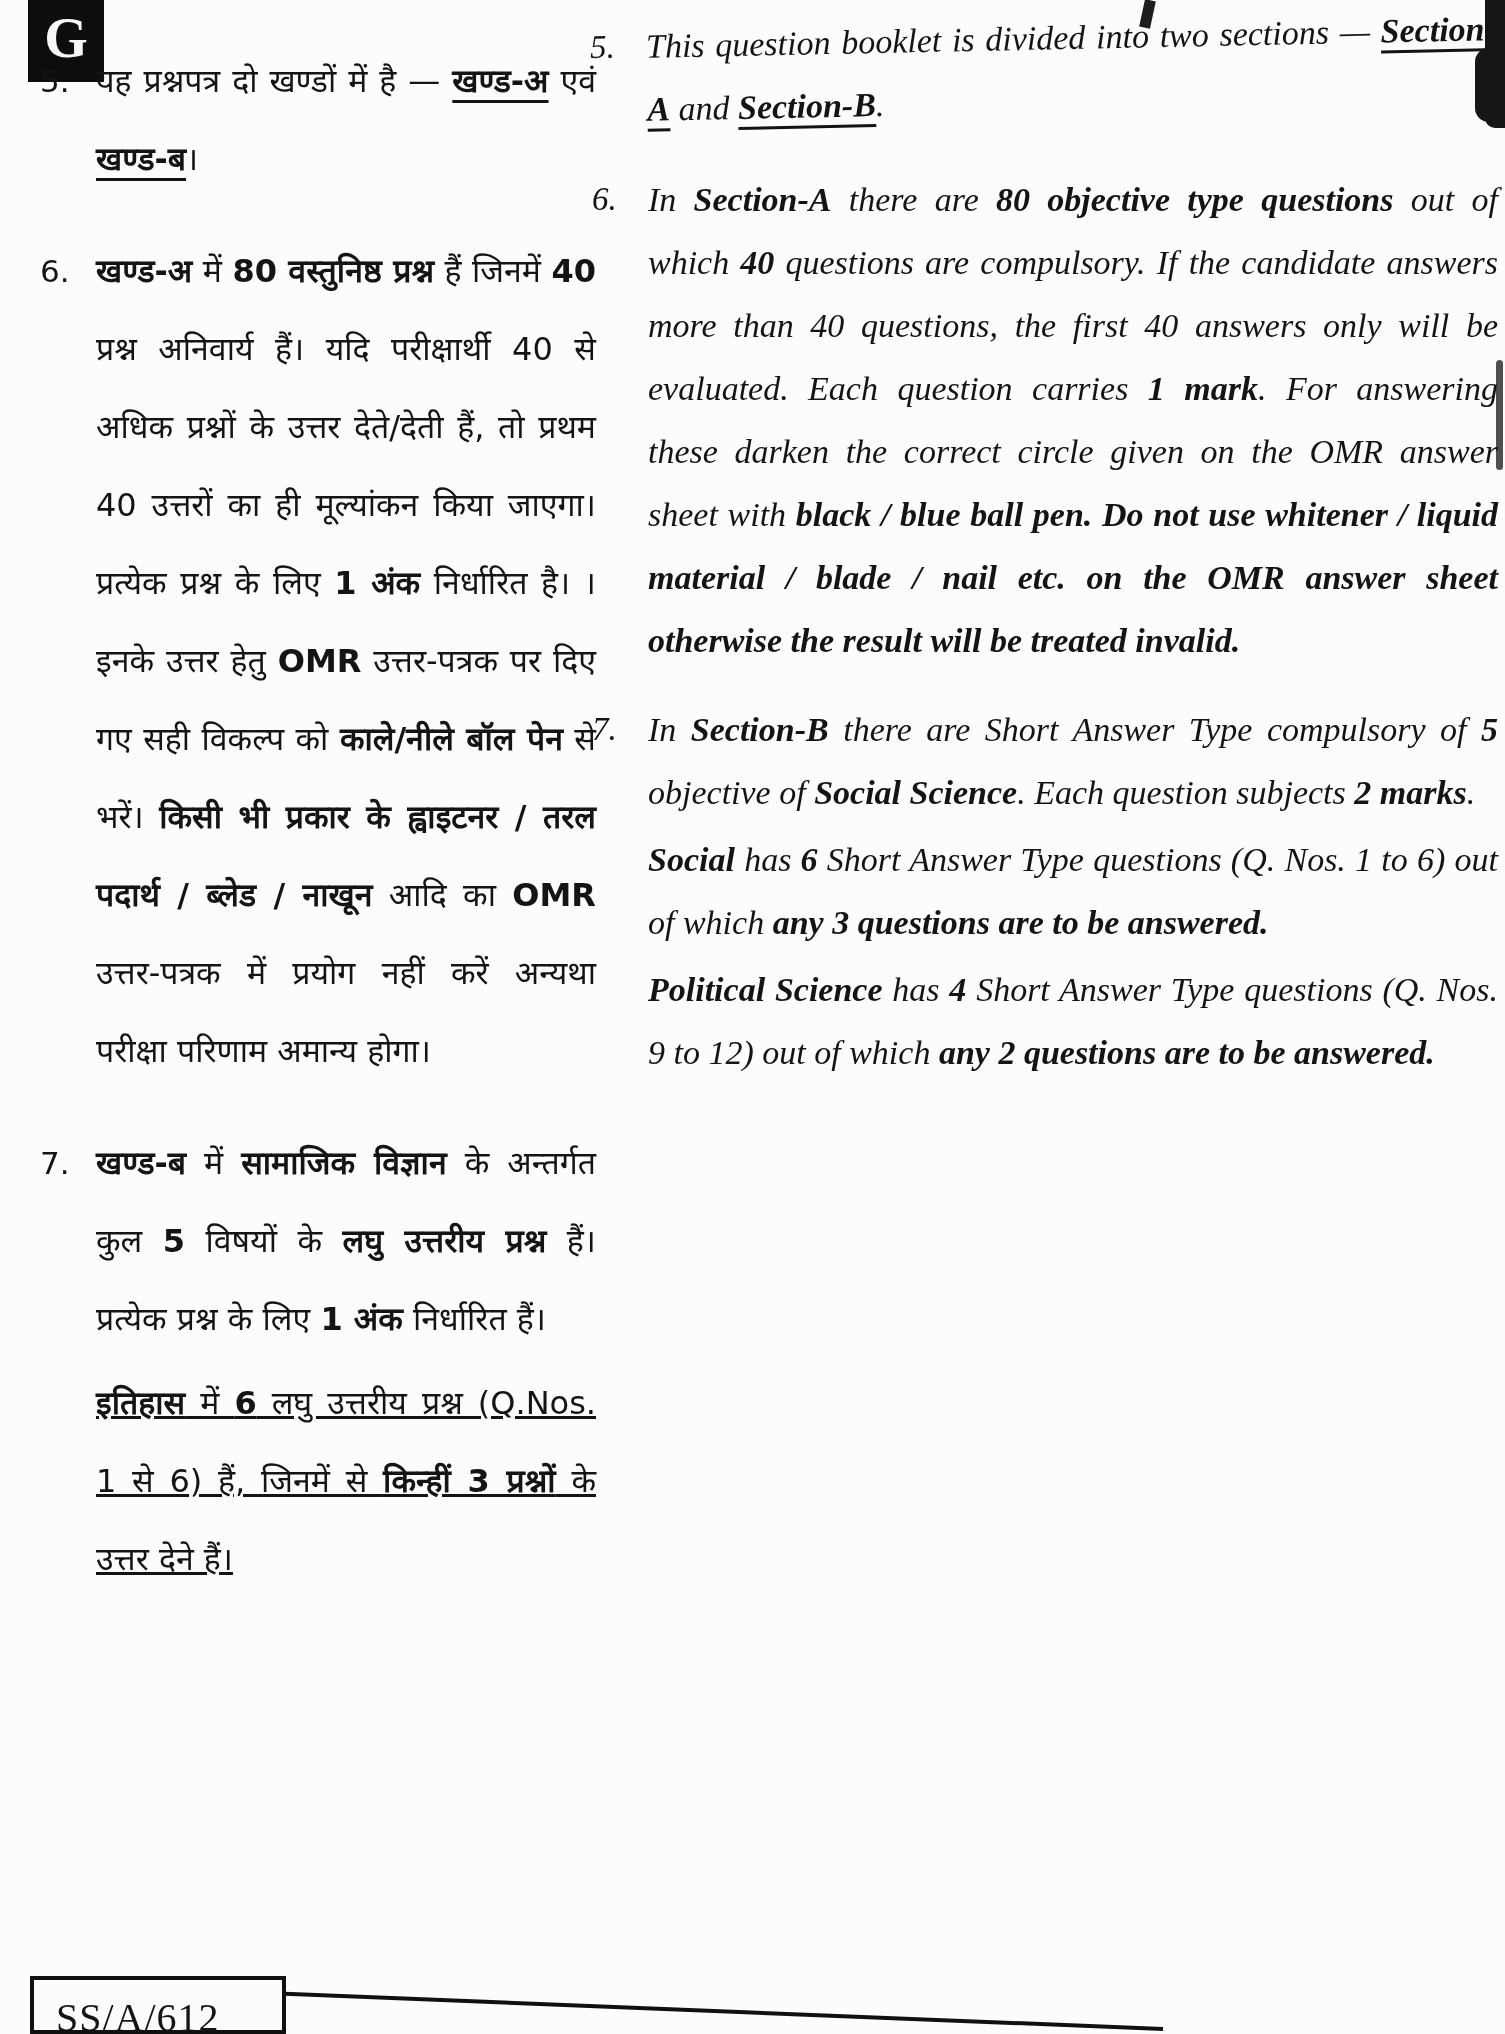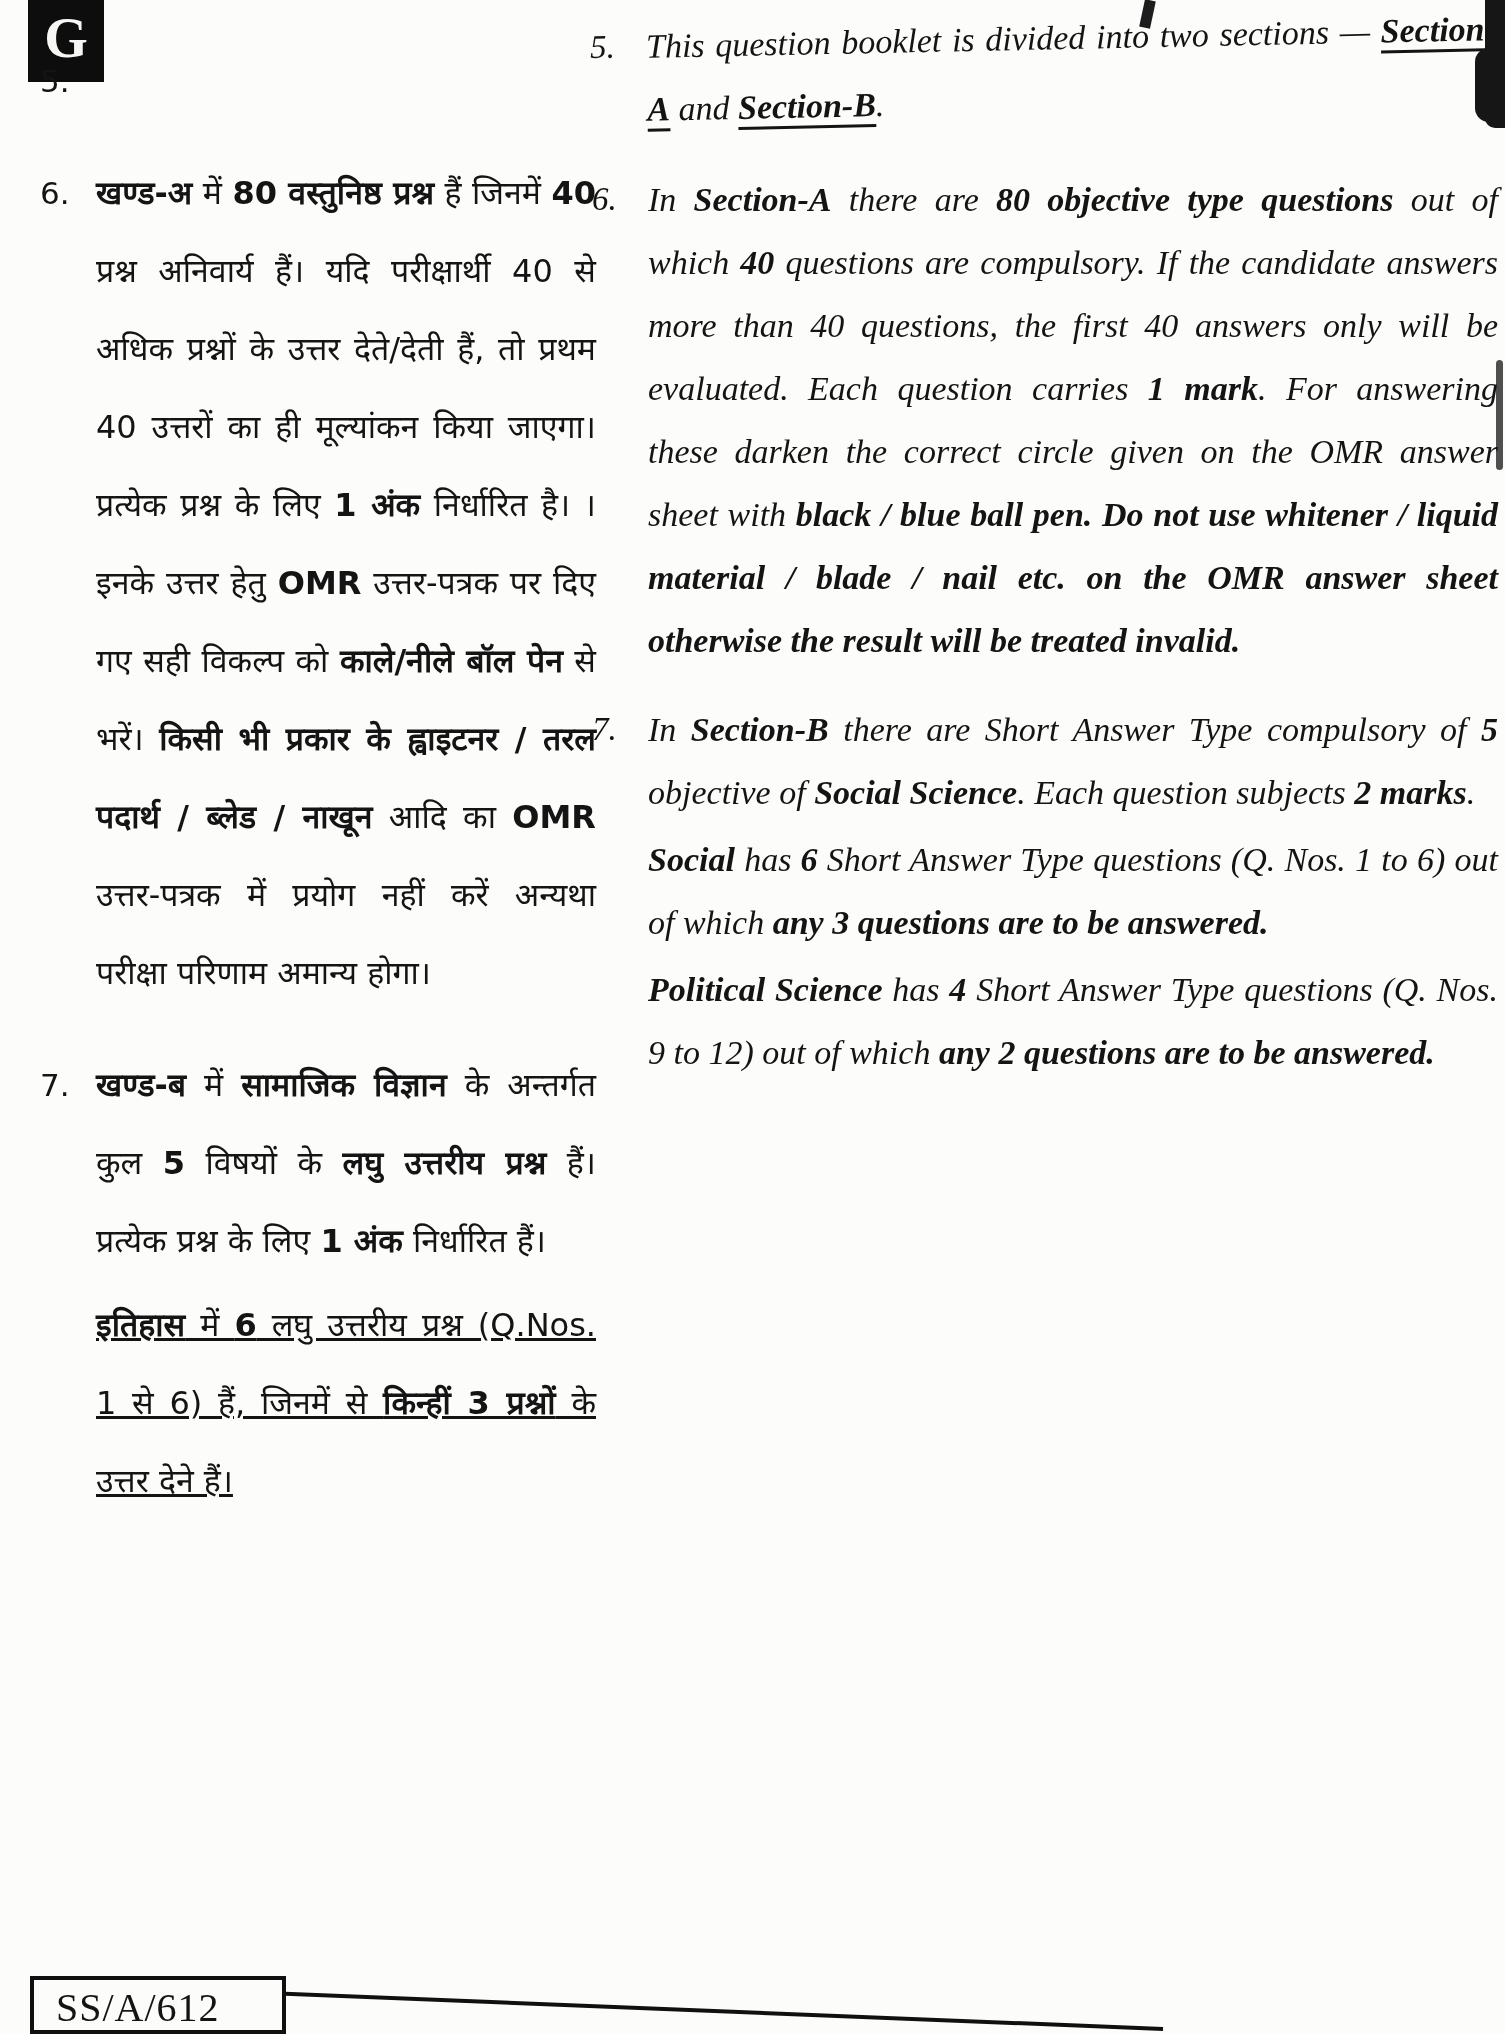--- a/index.html
+++ b/index.html
@@ -73,21 +73,21 @@
     transform:rotate(2.3deg);transform-origin:left top;
   }
   .footer-box{
     position:absolute;left:30px;top:1976px;
     width:256px;height:58px;
     border:4px solid #101010;
     background:var(--paper);
     font-family:"Liberation Serif",serif;
     font-size:40px;
     display:flex;align-items:flex-start;
-    padding:4px 0 0 22px;
+    padding:14px 0 0 22px;
     letter-spacing:1px;
   }
 
   
   .artifact{position:absolute;background:#161616;}
   .artifact-corner{right:0;top:0;width:20px;height:128px;border-radius:0 0 0 10px;}
   .artifact-blob{right:0;top:48px;width:30px;height:74px;border-radius:14px 0 0 14px;}
   .artifact-streak{right:2px;top:360px;width:7px;height:110px;opacity:.75;border-radius:4px;}
   .artifact-tick{left:1142px;top:0;width:11px;height:28px;transform:rotate(12deg);background:#1d1d1d;}
 </style>
@@ -96,20 +96,23 @@
 
 <div class="page">
 
   <div class="g-badge">
     <span>G</span>
   </div>
 
   <div class="col col-left">
     <div class="item">
       <div class="num hindi">5.</div>
+      <div class="body hindi">
+          <div class="para"><span>यह प्रश्नपत्र दो खण्डों में है — </span><span class="b u">खण्ड-अ</span><span> एवं </span><span class="b u">खण्ड-ब</span><span>।</span></div>
+        </div>
     </div>
     <div class="item">
       <div class="num hindi">6.</div>
       <div class="body hindi">
           <div class="para"><span class="b">खण्ड-अ</span><span> में </span><span class="b">80 वस्तुनिष्ठ प्रश्न</span><span> हैं जिनमें </span><span class="b">40</span><span> प्रश्न अनिवार्य हैं। यदि परीक्षार्थी 40 से अधिक प्रश्नों के उत्तर देते/देती हैं, तो प्रथम 40 उत्तरों का ही मूल्यांकन किया जाएगा। प्रत्येक प्रश्न के लिए </span><span class="b">1 अंक</span><span> निर्धारित है। । इनके उत्तर हेतु </span><span class="b">OMR</span><span> उत्तर-पत्रक पर दिए गए सही विकल्प को </span><span class="b">काले/नीले बॉल पेन</span><span> से भरें। </span><span class="b">किसी भी प्रकार के ह्वाइटनर / तरल पदार्थ / ब्लेड / नाखून</span><span> आदि का </span><span class="b">OMR</span><span> उत्तर-पत्रक में प्रयोग नहीं करें अन्यथा परीक्षा परिणाम अमान्य होगा।</span></div>
         </div>
     </div>
     <div class="item">
       <div class="num hindi">7.</div>
       <div class="body hindi">

